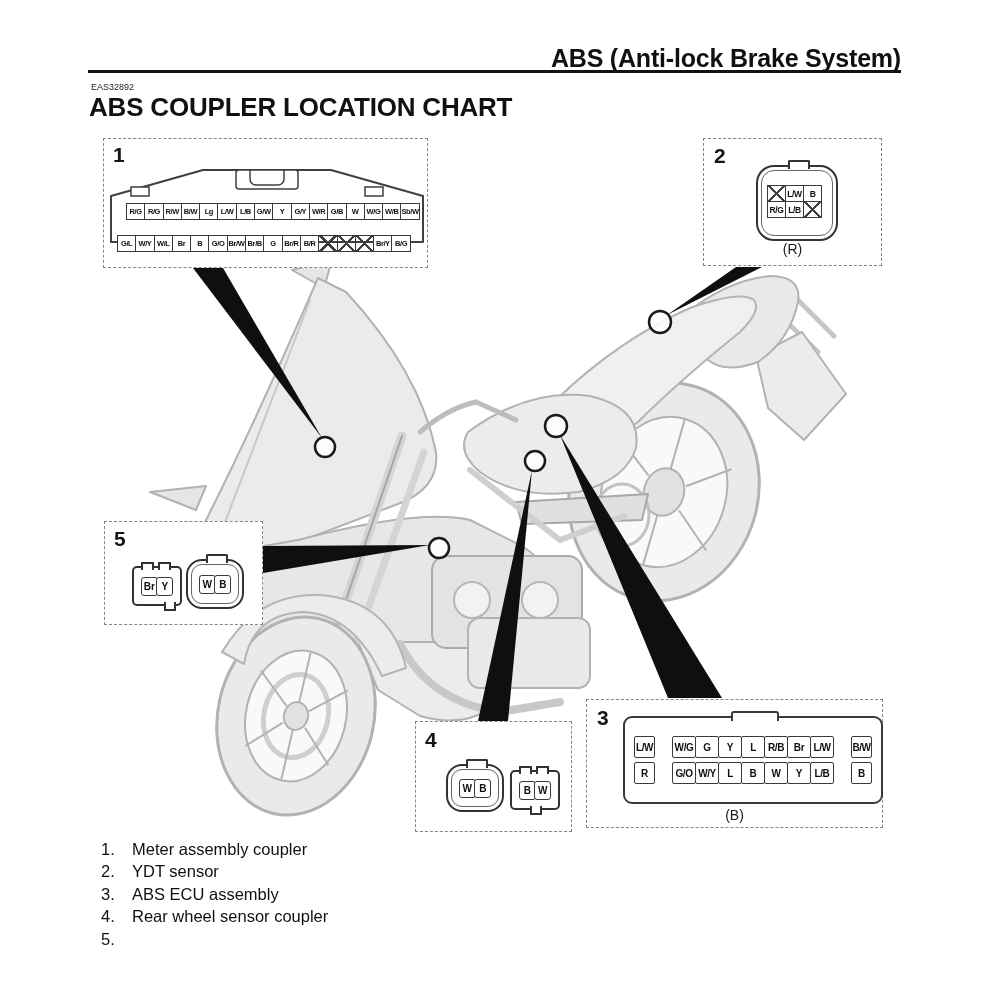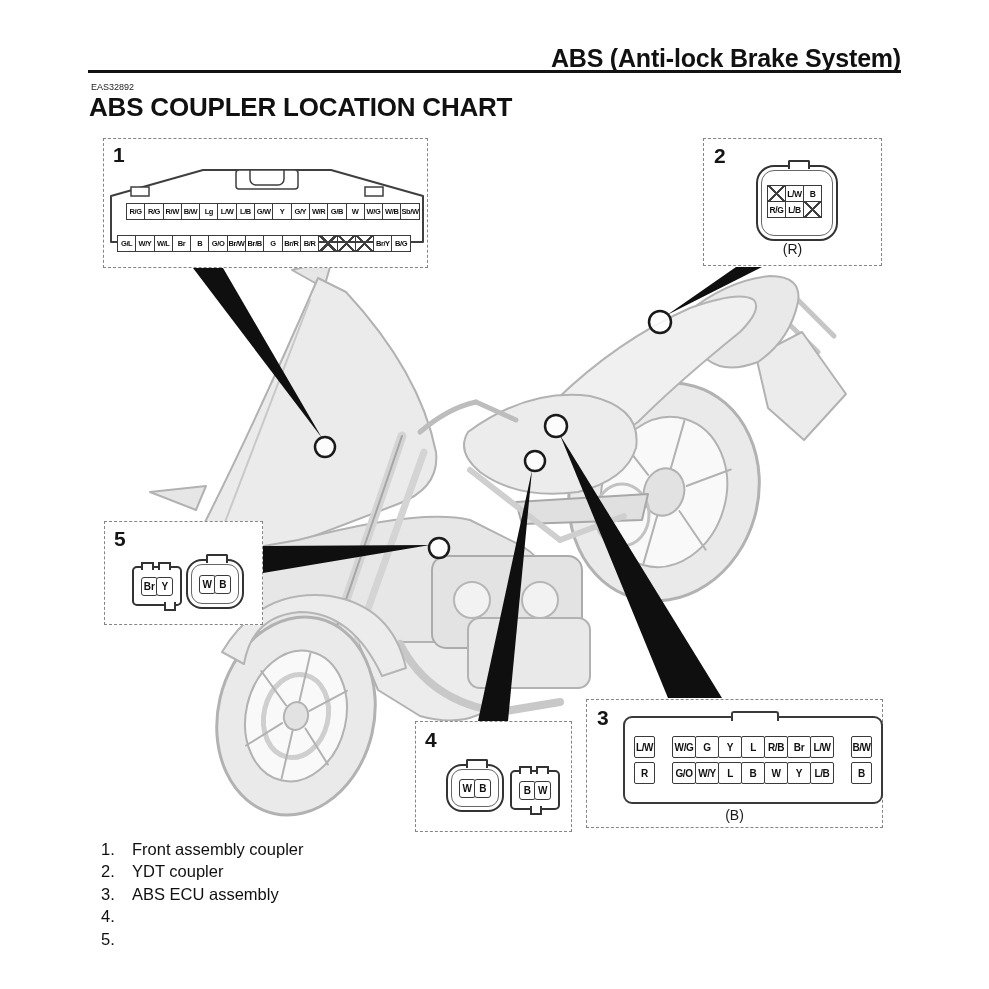--- a/index.html
+++ b/index.html
@@ -336,29 +336,30 @@
     <div class="pair">
         <div class="cell">W</div>
         <div class="cell">B</div>
       </div>
   </div>
 </div>
 
 <div class="abs legend">
   <div class="legend-row">
     <span class="legend-num">1.</span>
-    <span class="legend-label">Front assembly coupler</span>
+    <span class="legend-label">Meter assembly coupler</span>
   </div>
   <div class="legend-row">
     <span class="legend-num">2.</span>
-    <span class="legend-label">YDT coupler</span>
+    <span class="legend-label">YDT sensor</span>
   </div>
   <div class="legend-row">
     <span class="legend-num">3.</span>
     <span class="legend-label">ABS ECU assembly</span>
   </div>
   <div class="legend-row">
     <span class="legend-num">4.</span>
+    <span class="legend-label">Rear wheel sensor coupler</span>
   </div>
   <div class="legend-row">
     <span class="legend-num">5.</span>
   </div>
 </div>
 
 </body></html>

